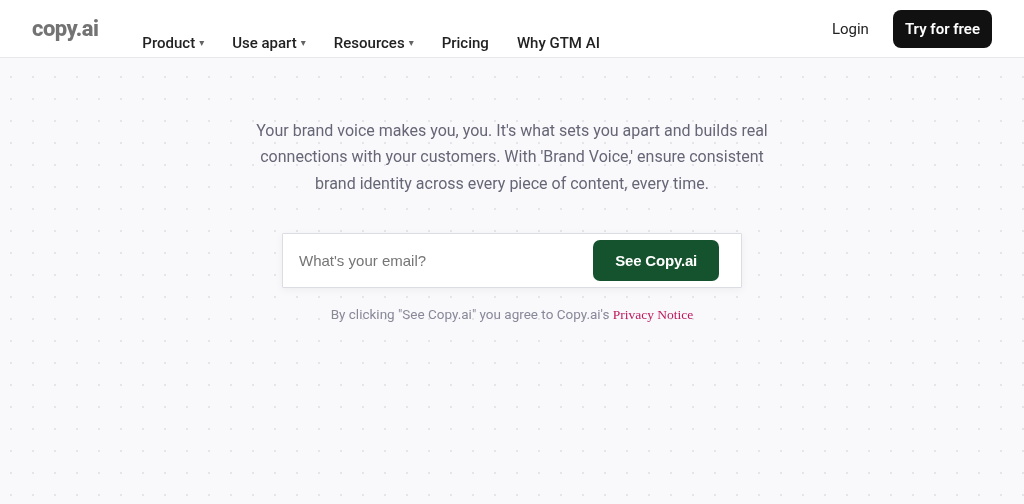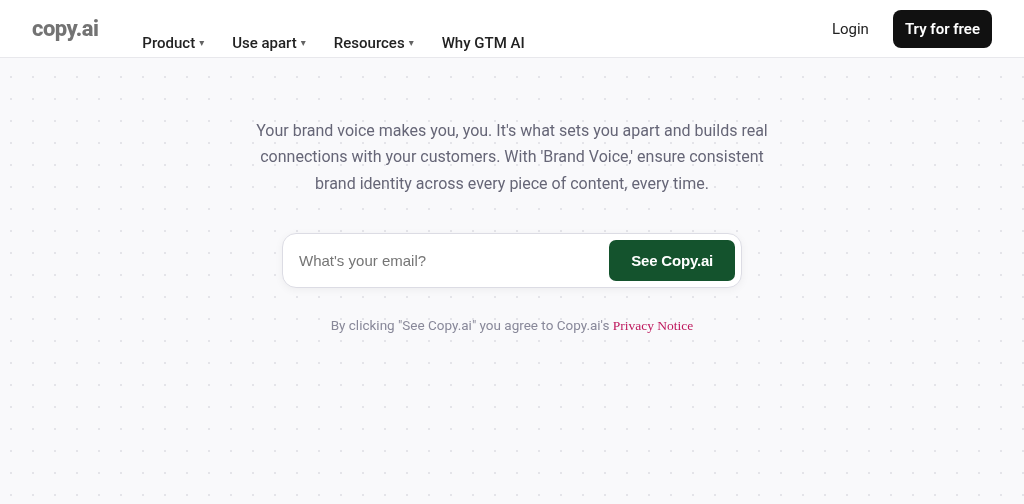--- a/index.html
+++ b/index.html
@@ -138,25 +138,25 @@
       max-width: 520px;
       margin-bottom: 36px;
     }
 
     
     .email-form {
       display: flex;
       align-items: center;
       background: #ffffff;
       border: 1.5px solid #dcdce4;
-      border-radius: 14px;
-      padding: 6px 6px 6px 16px;
+      border-radius: 1px;
+      padding: 6px 22px 6px 16px;
       width: 460px;
       gap: 8px;
-      margin-bottom: 29px;
+      margin-bottom: 18px;
       box-shadow: 0 2px 8px rgba(0,0,0,0.05);
     }
 
     .email-input {
       flex: 1;
       border: none;
       outline: none;
       font-size: 15px;
       color: #888899;
       background: transparent;
@@ -198,20 +198,23 @@
       <span>Product</span>
       <span class="chevron">▾</span>
     </a>
     <a class="nav-item">
       <span>Use apart</span>
       <span class="chevron">▾</span>
     </a>
     <a class="nav-item">
       <span>Resources</span>
       <span class="chevron">▾</span>
+    </a>
+    <a class="nav-item">
+      <span>Pricing</span>
     </a>
     <a class="nav-item">
       <span>Why GTM AI</span>
     </a>
   </div>
 
   <div class="nav-right">
     <a class="login-btn">Login</a>
     <a class="try-free-btn">Try for free</a>
   </div>

